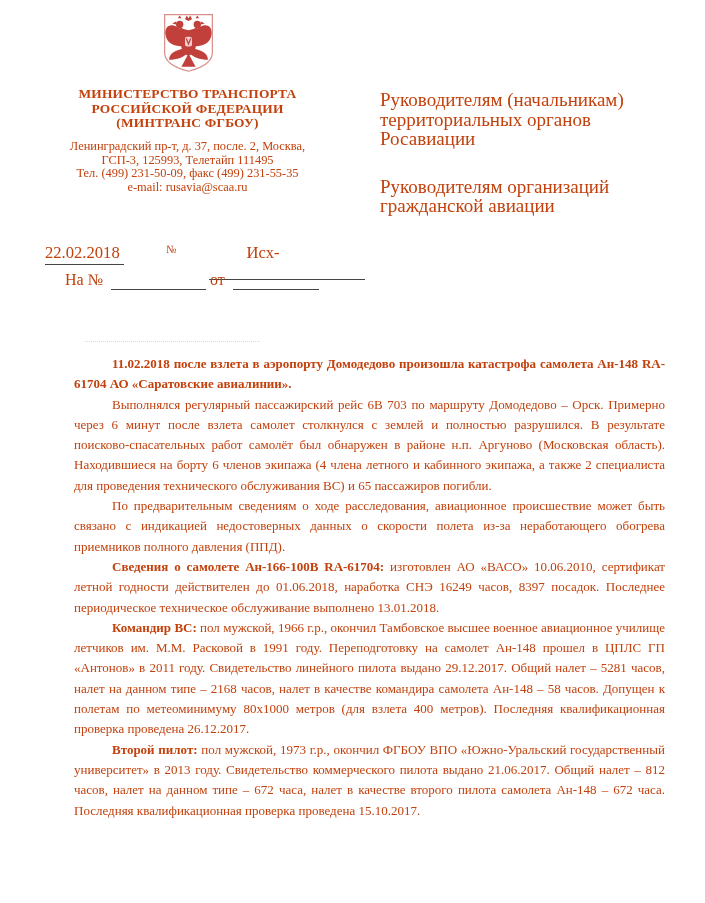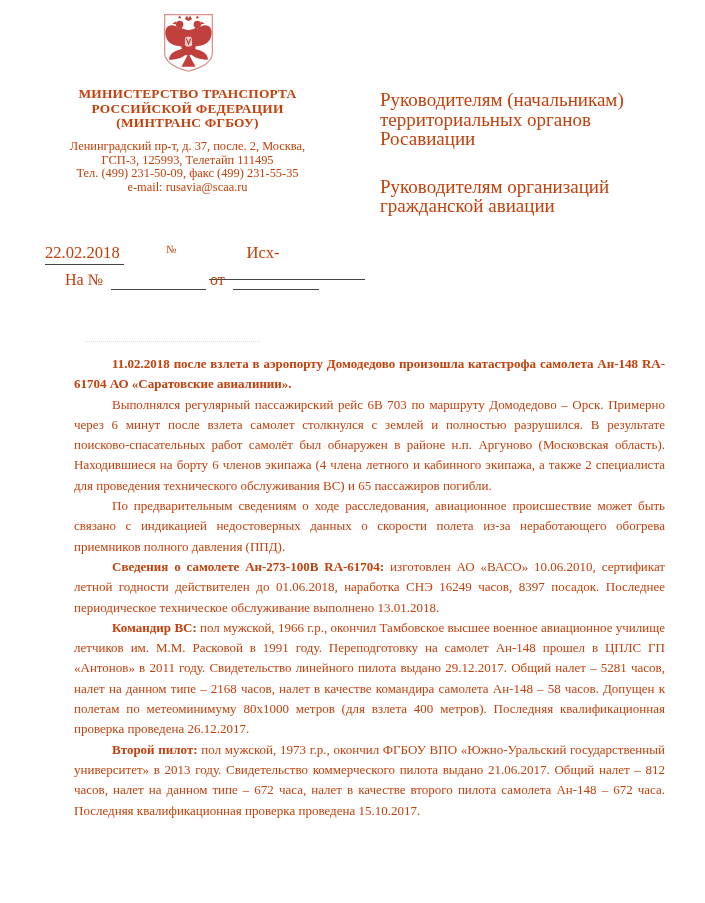--- a/index.html
+++ b/index.html
@@ -137,18 +137,18 @@
       <span class="uline2"></span>
     </div>
   </div>
 
   <div class="artifact-line"></div>
 
   <div class="docbody">
     <p><span class="b">11.02.2018 после взлета в аэропорту Домодедово произошла катастрофа самолета Ан-148 RA-61704 АО «Саратовские авиалинии».</span></p>
     <p>Выполнялся регулярный пассажирский рейс 6В 703 по маршруту Домодедово – Орск. Примерно через 6 минут после взлета самолет столкнулся с землей и полностью разрушился. В результате поисково-спасательных работ самолёт был обнаружен в районе н.п. Аргуново (Московская область). Находившиеся на борту 6 членов экипажа (4 члена летного и кабинного экипажа, а также 2 специалиста для проведения технического обслуживания ВС) и 65 пассажиров погибли.</p>
     <p>По предварительным сведениям о ходе расследования, авиационное происшествие может быть связано с индикацией недостоверных данных о скорости полета из-за неработающего обогрева приемников полного давления (ППД).</p>
-    <p><span class="b">Сведения о самолете Ан-273-100В RA-61704:</span><span> изготовлен АО «ВАСО» 10.06.2010, сертификат летной годности действителен до 01.06.2018, наработка СНЭ 16249 часов, 8397 посадок. Последнее периодическое техническое обслуживание выполнено 13.01.2018.</span></p>
+    <p><span class="b">Сведения о самолете Ан-166-100В RA-61704:</span><span> изготовлен АО «ВАСО» 10.06.2010, сертификат летной годности действителен до 01.06.2018, наработка СНЭ 16249 часов, 8397 посадок. Последнее периодическое техническое обслуживание выполнено 13.01.2018.</span></p>
     <p><span class="b">Командир ВС:</span><span> пол мужской, 1966 г.р., окончил Тамбовское высшее военное авиационное училище летчиков им. М.М. Расковой в 1991 году. Переподготовку на самолет Ан-148 прошел в ЦПЛС ГП «Антонов» в 2011 году. Свидетельство линейного пилота выдано 29.12.2017. Общий налет – 5281 часов, налет на данном типе – 2168 часов, налет в качестве командира самолета Ан-148 – 58 часов. Допущен к полетам по метеоминимуму 80х1000 метров (для взлета 400 метров). Последняя квалификационная проверка проведена 26.12.2017.</span></p>
     <p><span class="b">Второй пилот:</span><span> пол мужской, 1973 г.р., окончил ФГБОУ ВПО «Южно-Уральский государственный университет» в 2013 году. Свидетельство коммерческого пилота выдано 21.06.2017. Общий налет – 812 часов, налет на данном типе – 672 часа, налет в качестве второго пилота самолета Ан-148 – 672 часа. Последняя квалификационная проверка проведена 15.10.2017.</span></p>
   </div>
 
 </div>
 
 </body></html>

